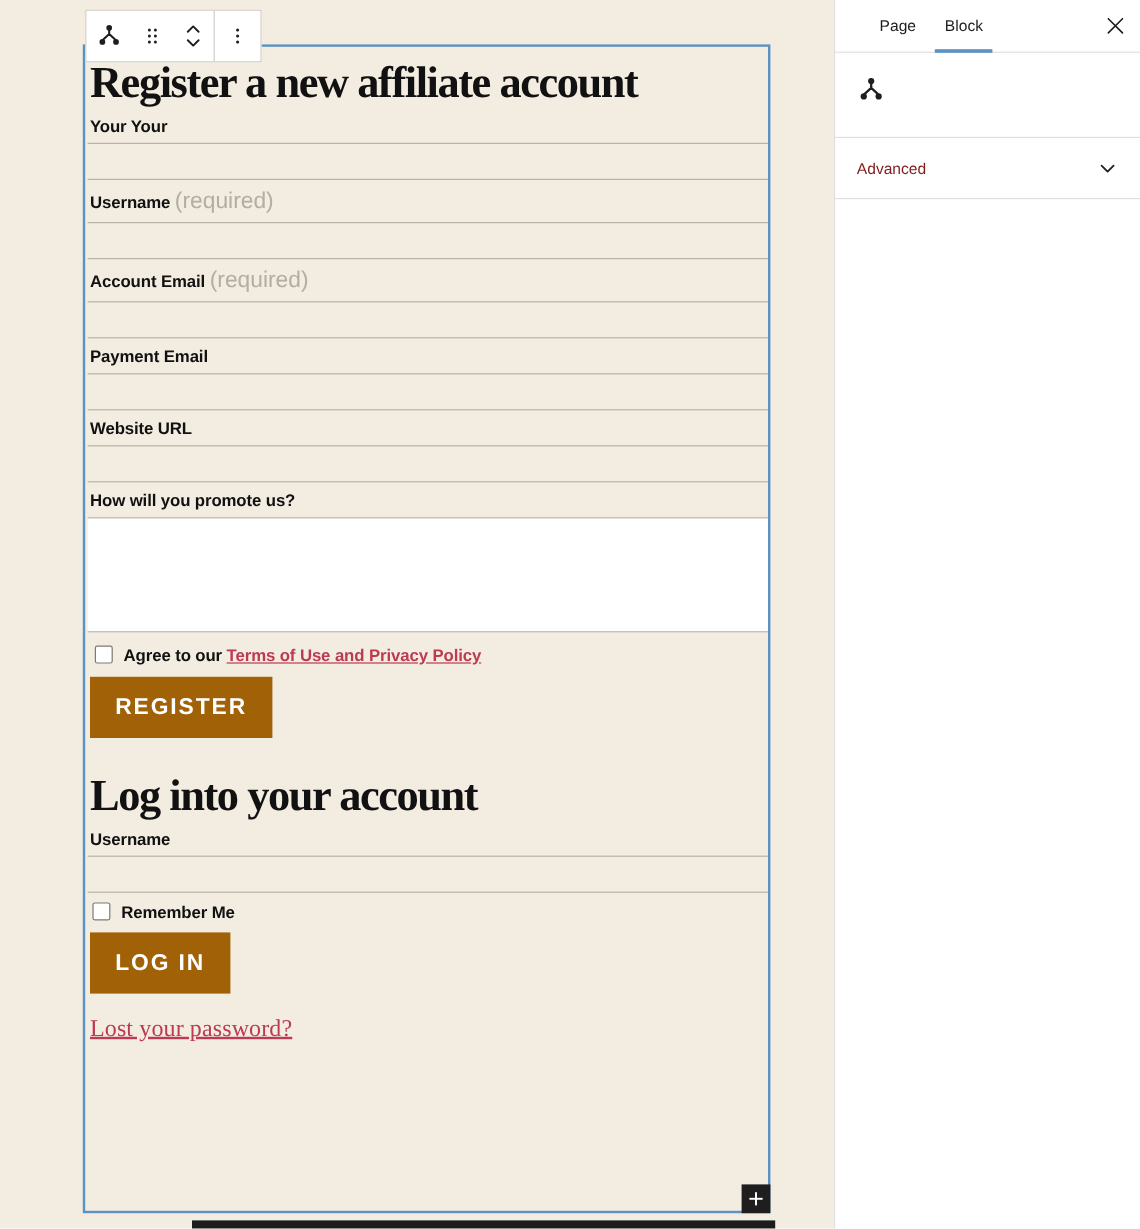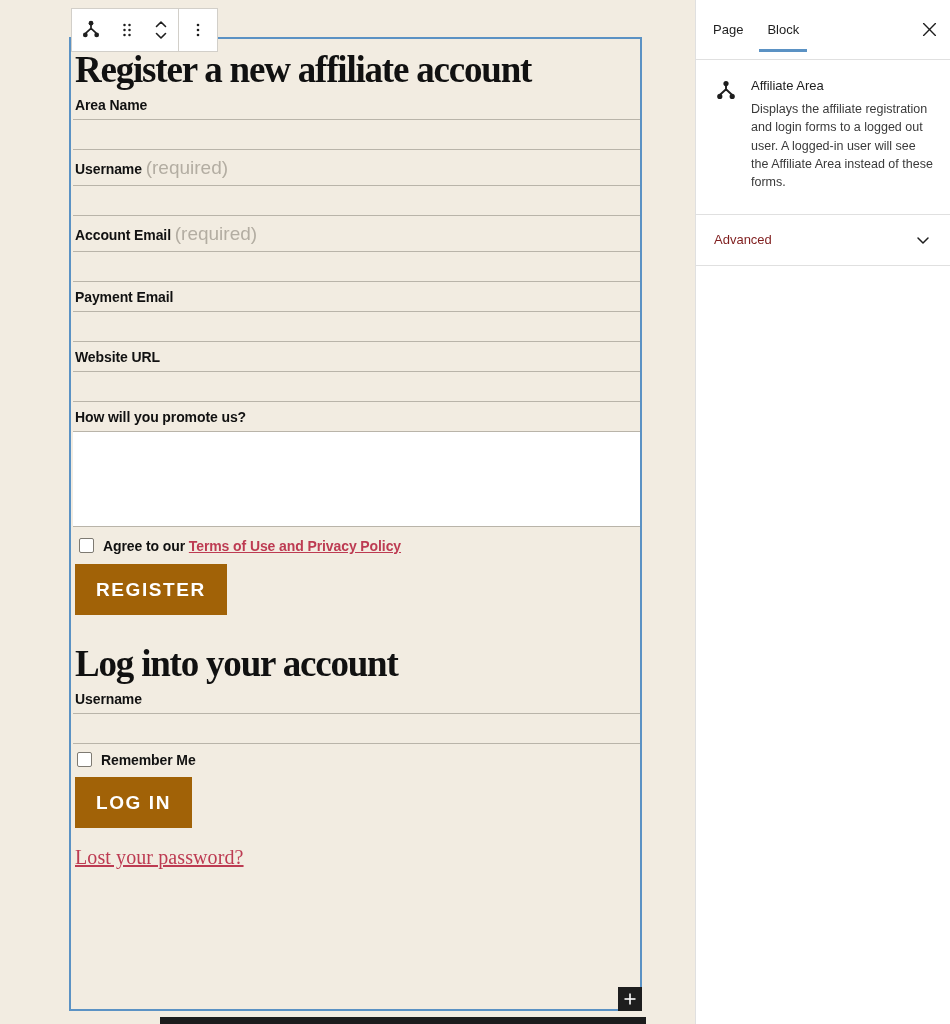--- a/index.html
+++ b/index.html
@@ -193,23 +193,23 @@
     position: absolute;
     right: 0; top: 0;
     width: 255px; height: 1024px;
     background: #ffffff;
     border-left: 1px solid #e0e0e0;
   }
   .sb-tabs {
     position: relative;
     display: flex;
     align-items: center;
-    height: 60px;
+    height: 44px;
     border-bottom: 1px solid #e0e0e0;
-    padding: 0 4px 0 5px;
+    padding: 0 4px 0 25px;
   }
   .sb-tab {
     position: relative;
     height: 44px;
     display: flex; align-items: center;
     padding: 0 12px;
     font-size: 13px;
     color: #1e1e1e;
     cursor: pointer;
     background: transparent; border: 0;
@@ -268,21 +268,21 @@
   <div class="canvas">
 
     <div class="block-wrap">
       <div class="block-inner">
         <div class="formpad">
 
           
           <h2 class="heading">Register a new affiliate account</h2>
 
           <div class="field">
-            <div class="field-label"><span>Area Name</span></div>
+            <div class="field-label"><span>Your Your</span></div>
             <input class="field-input" type="text" value="" style="">
           </div>
 
           <div class="field">
             <div class="field-label">
               <span>Username</span>
               <span class="req">(required)</span>
             </div>
             <input class="field-input" type="text" value="" style="">
           </div>
@@ -407,24 +407,20 @@
 
     <div class="sb-card">
       <div class="sb-card-icon">
         <svg width="24" height="24" viewBox="0 0 24 24" aria-hidden="true">
           <path d="M12 6.4 L12 10.2 M12 10.2 L6.6 15.2 M12 10.2 L17.4 15.2" stroke="#1e1e1e" stroke-width="1.9" fill="none" stroke-linecap="round"></path>
           <circle cx="12" cy="4.6" r="2.6" fill="#1e1e1e"></circle>
           <circle cx="5.8" cy="17.4" r="2.6" fill="#1e1e1e"></circle>
           <circle cx="18.2" cy="17.4" r="2.6" fill="#1e1e1e"></circle>
         </svg>
       </div>
-      <div>
-        <div class="sb-card-title">Affiliate Area</div>
-        <div class="sb-card-desc">Displays the affiliate registration and login forms to a logged out user. A logged-in user will see the Affiliate Area instead of these forms.</div>
-      </div>
     </div>
 
     <div class="sb-panel-row">
       <span class="sb-panel-title">Advanced</span>
       <span class="sb-panel-chevron">
         <svg width="18" height="18" viewBox="0 0 18 18" aria-hidden="true">
           <path d="M4 7 L9 12 L14 7" stroke="#1e1e1e" stroke-width="1.5" fill="none" stroke-linecap="round" stroke-linejoin="round"></path>
         </svg>
       </span>
     </div>

